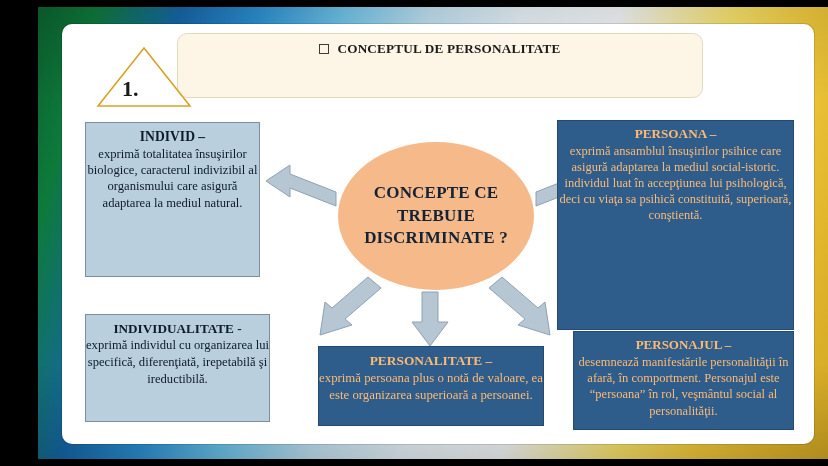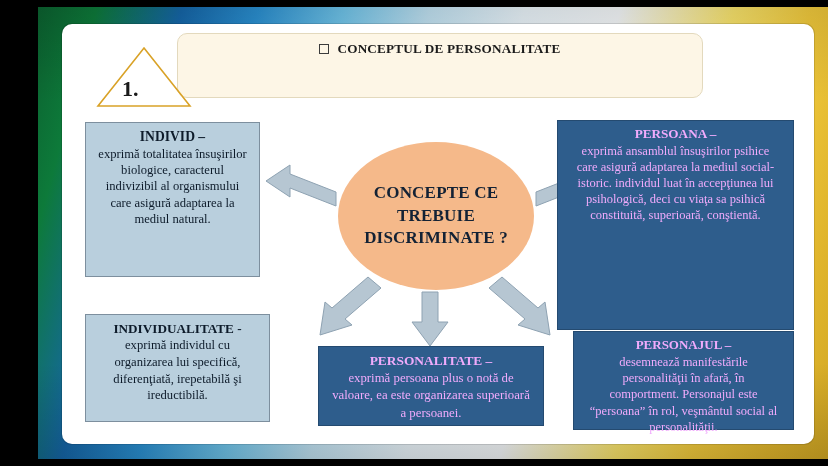--- a/index.html
+++ b/index.html
@@ -143,31 +143,31 @@
     letter-spacing: 0.2px;
   }
 
   
   .box {
     position: absolute;
     border: 1px solid #7d8f9e;
     text-align: center;
     color: #0d1b2a;
     box-sizing: border-box;
-    padding: 5px 12px;
+    padding: 5px 0;
   }
   .box .t { font-weight: bold; }
   .box .b { }
 
   .box-light {
     background: #b9cfdd;
   }
   .box-blue {
     background: #2e5d8c;
-    color: #f0abfc;
+    color: #fdba74;
     border: 1px solid #244a70;
   }
 
   #box-individ {
     left: 23px; top: 98px; width: 175px; height: 155px;
     font-size: 12.6px; line-height: 1.3;
   }
   #box-individ .t { font-size: 13.6px; }
 
   #box-individualitate {

